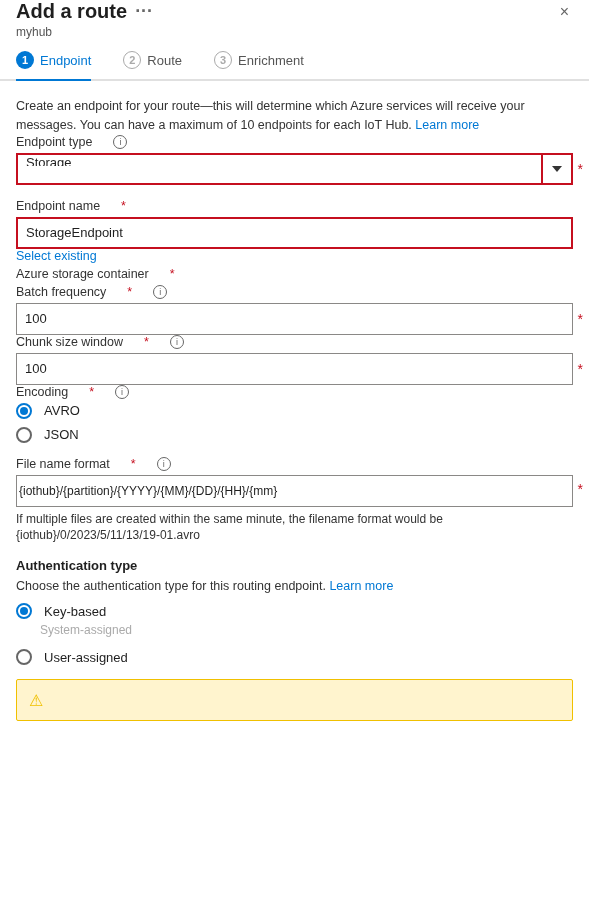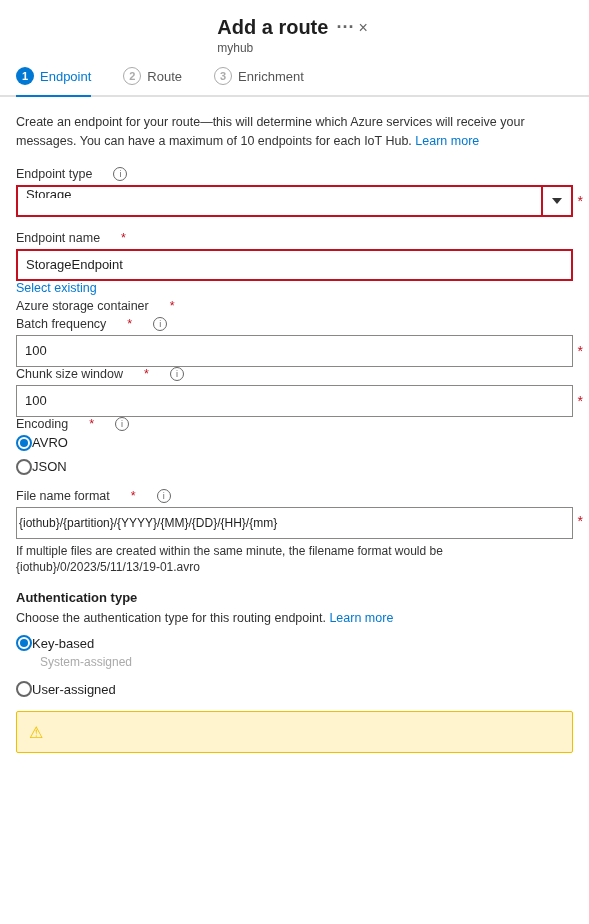--- a/index.html
+++ b/index.html
@@ -14,22 +14,22 @@
     .panel {
       width: 589px;
       min-height: 924px;
       background: #fff;
       display: flex;
       flex-direction: column;
     }
     .header {
       display: flex;
       align-items: flex-start;
-      justify-content: center;
-      padding: 16px 16px 0 16px;
+      justify-content: space-between;
+      padding: 0 16px 0 16px;
     }
     .header-left { display: flex; flex-direction: column; }
     .header-title {
       font-size: 20px;
       font-weight: 600;
       color: #1f1f1f;
       display: flex;
       align-items: center;
       gap: 8px;
     }
@@ -94,21 +94,20 @@
     }
     .content {
       padding: 16px 16px;
       flex: 1;
       overflow-y: auto;
     }
     .description {
       font-size: 12.5px;
       color: #333;
       line-height: 1.5;
-      margin-bottom: 16px;
     }
     .learn-more {
       color: #0078d4;
       text-decoration: none;
       cursor: pointer;
     }
     .field-label {
       font-size: 12.5px;
       color: #333;
       margin-bottom: 4px;
@@ -214,21 +213,21 @@
     }
     .radio-group {
       display: flex;
       flex-direction: column;
       gap: 8px;
       margin-bottom: 14px;
     }
     .radio-item {
       display: flex;
       align-items: center;
-      gap: 0;
+      gap: 12px;
       cursor: pointer;
     }
     .radio-circle {
       width: 16px;
       height: 16px;
       border-radius: 50%;
       border: 2px solid #0078d4;
       display: flex;
       align-items: center;
       justify-content: center;

